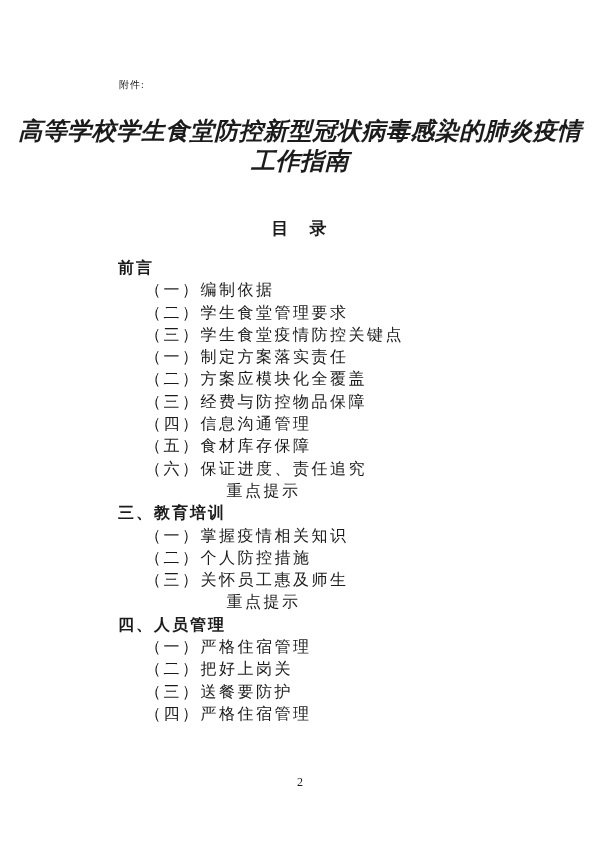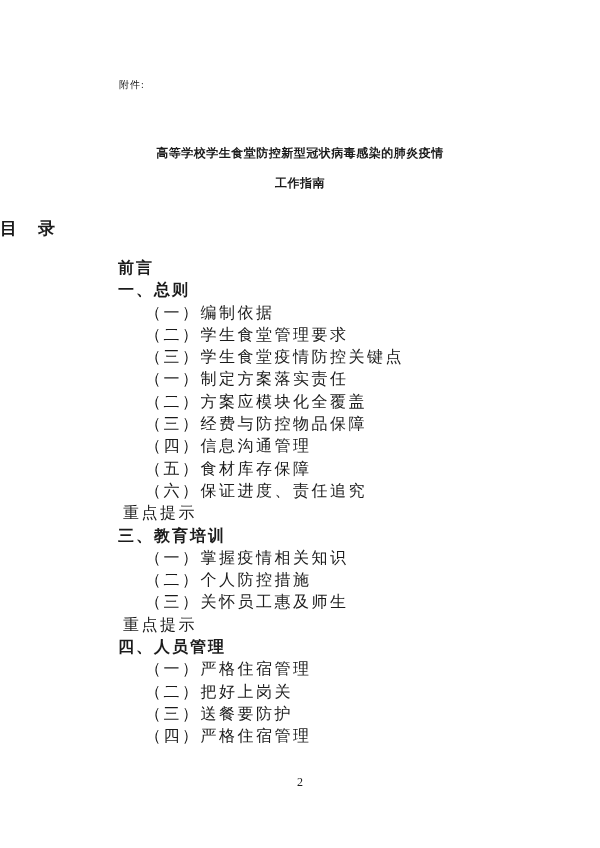--- a/index.html
+++ b/index.html
@@ -21,33 +21,34 @@
     left: 92px;
     top: 78px;
     font-size: 10px;
     letter-spacing: 1px;
     padding-left: 27px;
   }
   .doc-title {
     position: absolute;
     left: 0;
     right: 0;
-    top: 138px;
+    top: 116px;
     text-align: center;
     font-weight: bold;
-    font-size: 12px;
+    font-size: 24px;
     line-height: 30px;
     letter-spacing: 0.5px;
+    font-style: italic;
   }
   .toc-heading {
     position: absolute;
     left: 0;
     right: 0;
     top: 217px;
-    text-align: left;
+    text-align: center;
     font-weight: bold;
     font-size: 17px;
     letter-spacing: 2px;
   }
   .toc {
     position: absolute;
     left: 118px;
     top: 257px;
   }
   .toc-item {
@@ -56,20 +57,21 @@
     font-size: 16px;
     letter-spacing: 2.5px;
     white-space: nowrap;
   }
   .toc-item.l1 {
     font-weight: bold;
     letter-spacing: 2px;
   }
   .toc-item.tip {
     padding-left: 5px;
+    text-align: center;
   }
   .toc-item.l2 {
     padding-left: 27px;
   }
   .page-number {
     position: absolute;
     left: 0;
     right: 0;
     top: 775px;
     text-align: center;
@@ -85,21 +87,20 @@
 
   <div class="doc-title">
     <div>高等学校学生食堂防控新型冠状病毒感染的肺炎疫情</div>
     <div>工作指南</div>
   </div>
 
   <div class="toc-heading">目　录</div>
 
   <div class="toc">
     <div class="toc-item l1">前言</div>
-    <div class="toc-item l1">一、总则</div>
     <div class="toc-item l2">（一）编制依据</div>
     <div class="toc-item l2">（二）学生食堂管理要求</div>
     <div class="toc-item l2">（三）学生食堂疫情防控关键点</div>
     <div class="toc-item l2">（一）制定方案落实责任</div>
     <div class="toc-item l2">（二）方案应模块化全覆盖</div>
     <div class="toc-item l2">（三）经费与防控物品保障</div>
     <div class="toc-item l2">（四）信息沟通管理</div>
     <div class="toc-item l2">（五）食材库存保障</div>
     <div class="toc-item l2">（六）保证进度、责任追究</div>
     <div class="toc-item tip">重点提示</div>

